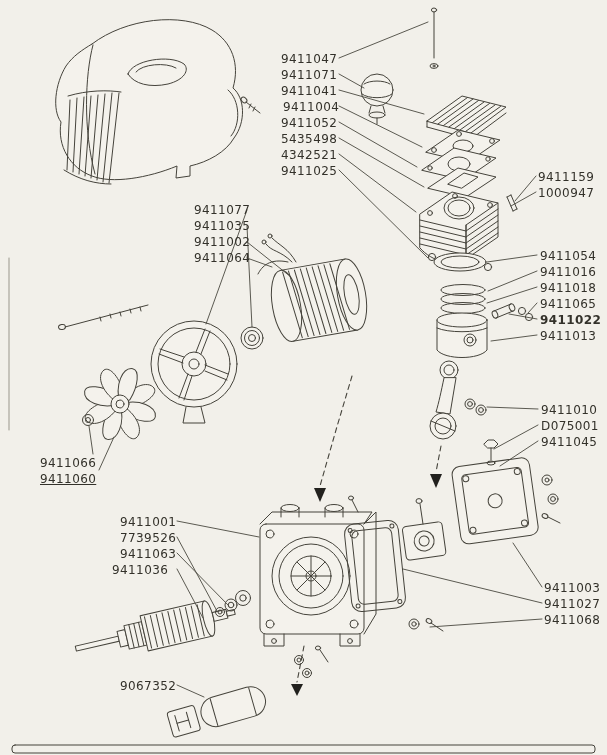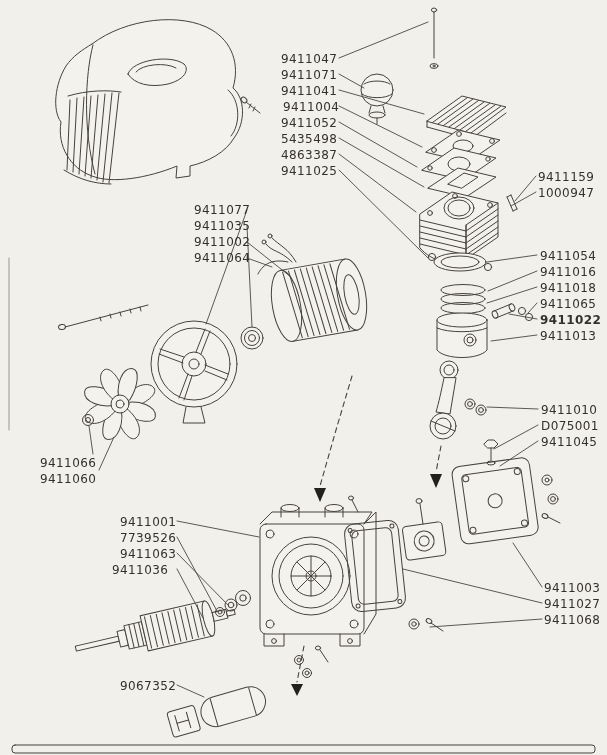--- a/index.html
+++ b/index.html
@@ -436,39 +436,39 @@
     </g>
   </svg>
 
   <div class="label-layer">
       <span class="part-label" style="left: 281px; top: 52px;">9411047</span>
       <span class="part-label" style="left: 281px; top: 68px;">9411071</span>
       <span class="part-label" style="left: 281px; top: 84px;">9411041</span>
       <span class="part-label" style="left: 283px; top: 100px;">9411004</span>
       <span class="part-label" style="left: 281px; top: 116px;">9411052</span>
       <span class="part-label" style="left: 281px; top: 132px;">5435498</span>
-      <span class="part-label" style="left: 281px; top: 148px;">4863387</span>
+      <span class="part-label" style="left: 281px; top: 148px;">4342521</span>
       <span class="part-label" style="left: 281px; top: 164px;">9411025</span>
       <span class="part-label" style="left: 538px; top: 170px;">9411159</span>
       <span class="part-label" style="left: 538px; top: 186px;">1000947</span>
       <span class="part-label" style="left: 194px; top: 203px;">9411077</span>
       <span class="part-label" style="left: 194px; top: 219px;">9411035</span>
       <span class="part-label" style="left: 194px; top: 235px;">9411002</span>
       <span class="part-label" style="left: 194px; top: 251px;">9411064</span>
       <span class="part-label" style="left: 540px; top: 249px;">9411054</span>
       <span class="part-label" style="left: 540px; top: 265px;">9411016</span>
       <span class="part-label" style="left: 540px; top: 281px;">9411018</span>
       <span class="part-label" style="left: 540px; top: 297px;">9411065</span>
       <span class="part-label" style="left: 540px; top: 313px; font-weight: bold;">9411022</span>
       <span class="part-label" style="left: 540px; top: 329px;">9411013</span>
       <span class="part-label" style="left: 541px; top: 403px;">9411010</span>
       <span class="part-label" style="left: 541px; top: 419px;">D075001</span>
       <span class="part-label" style="left: 541px; top: 435px;">9411045</span>
       <span class="part-label" style="left: 40px; top: 456px;">9411066</span>
-      <span class="part-label" style="left: 40px; top: 472px;">9411060</span>
+      <span class="part-label" style="left: 40px; top: 472px; text-decoration: underline;">9411060</span>
       <span class="part-label" style="left: 120px; top: 515px;">9411001</span>
       <span class="part-label" style="left: 120px; top: 531px;">7739526</span>
       <span class="part-label" style="left: 120px; top: 547px;">9411063</span>
       <span class="part-label" style="left: 112px; top: 563px;">9411036</span>
       <span class="part-label" style="left: 544px; top: 581px;">9411003</span>
       <span class="part-label" style="left: 544px; top: 597px;">9411027</span>
       <span class="part-label" style="left: 544px; top: 613px;">9411068</span>
       <span class="part-label" style="left: 120px; top: 679px;">9067352</span>
     </div>
 

